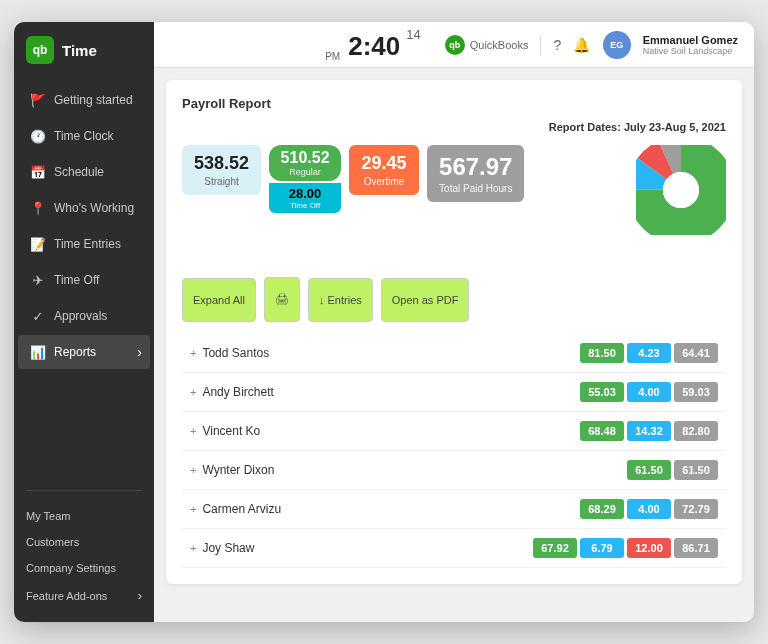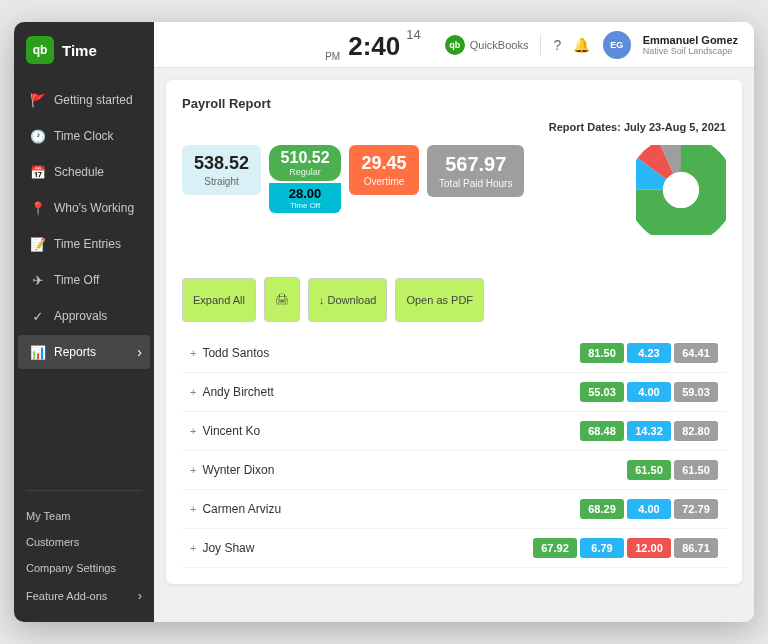--- a/index.html
+++ b/index.html
@@ -274,21 +274,21 @@
     }
     .box-timeoff-container .lbl {
       font-size: 8px;
       color: rgba(255,255,255,0.9);
     }
     .stacked-box { display: flex; flex-direction: column; }
     .box-overtime { background: #ff7043; }
     .box-overtime .val { color: white; }
     .box-overtime .lbl { color: rgba(255,255,255,0.9); }
     .box-total { background: #9e9e9e; }
-    .box-total .val { color: white; font-size: 20px; }
+    .box-total .val { color: white; font-size: 24px; }
     .box-total .lbl { color: rgba(255,255,255,0.9); }
     .pie-chart-area {
       margin-left: auto;
       width: 90px;
       height: 90px;
       flex-shrink: 0;
     }
     
     .toolbar {
       display: flex;
@@ -488,21 +488,21 @@
               <circle r="20" cx="50" cy="50" fill="white"></circle>
             </svg>
           </div>
         </div>
 
         <div class="toolbar">
           <button class="toolbar-btn">Expand All</button>
           <button class="toolbar-btn">
             <span>🖨</span>
           </button>
-          <button class="toolbar-btn">↓ Download</button>
+          <button class="toolbar-btn">↓ Entries</button>
           <button class="toolbar-btn">Open as PDF</button>
         </div>
 
         <table class="report-table">
           <tbody id="employee-tbody">
           <tr>
                 <td class="name-col"><span class="expand-btn">+</span>Todd Santos</td>
                 <td style="text-align: right;">
                   <div class="cells-container">
                     <span class="hours-cell cell-green">81.50</span>

